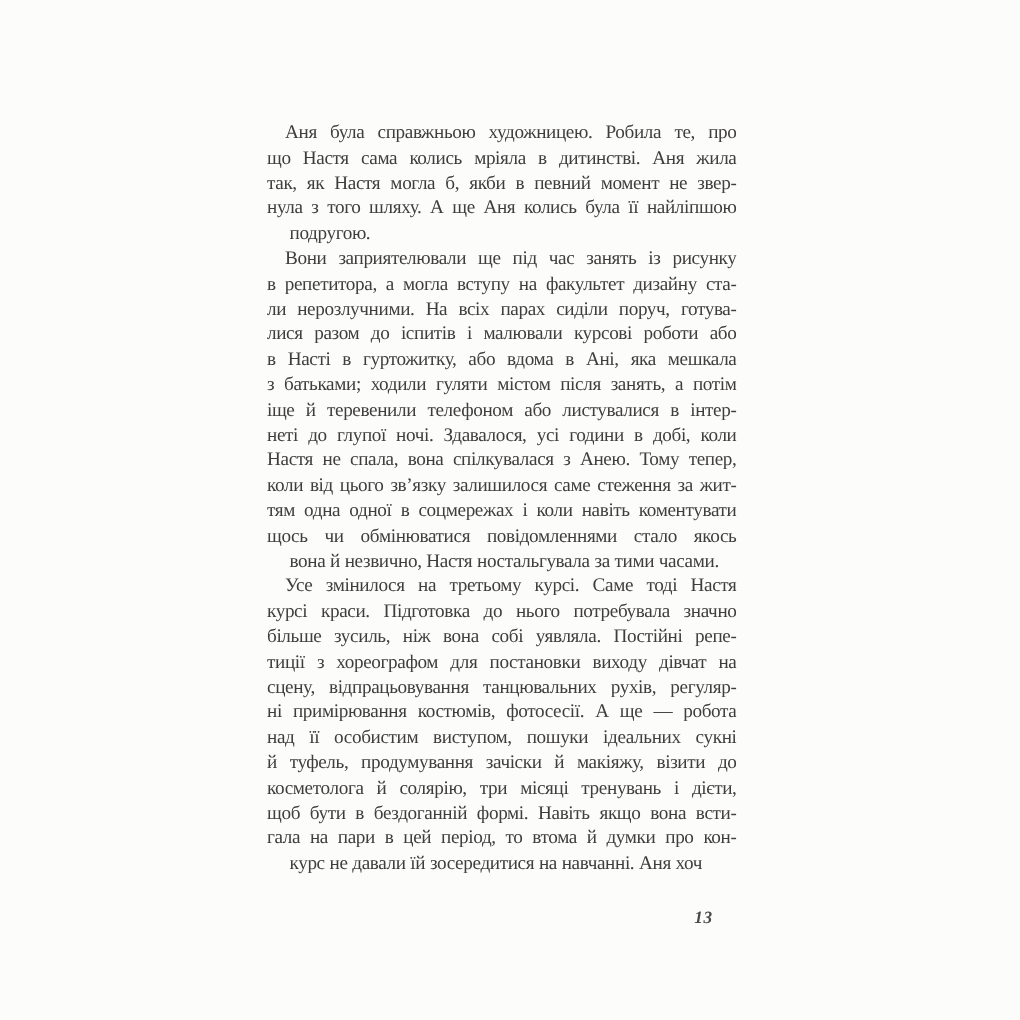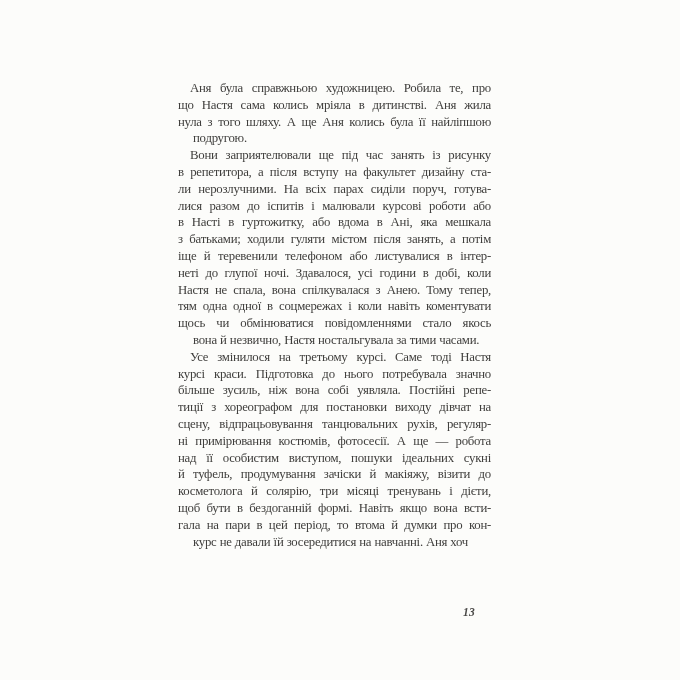--- a/index.html
+++ b/index.html
@@ -63,33 +63,35 @@
   }
 </style>
 </head>
 <body>
 
 <div class="book-page">
   <main class="text-block">
       <div class="paragraph">
         <div class="line first">Аня була справжньою художницею. Робила те, про</div>
         <div class="line">що Настя сама колись мріяла в дитинстві. Аня жила</div>
+        <div class="line">так, як Настя могла б, якби в певний момент не звер-</div>
         <div class="line">нула з того шляху. А ще Аня колись була її найліпшою</div>
         <div class="line last">подругою.</div>
       </div>
       <div class="paragraph">
         <div class="line first">Вони заприятелювали ще під час занять із рисунку</div>
-        <div class="line">в репетитора, а після вступу на факультет дизайну ста-</div>
+        <div class="line">в репетитора, а могла вступу на факультет дизайну ста-</div>
         <div class="line">ли нерозлучними. На всіх парах сиділи поруч, готува-</div>
         <div class="line">лися разом до іспитів і малювали курсові роботи або</div>
         <div class="line">в Насті в гуртожитку, або вдома в Ані, яка мешкала</div>
         <div class="line">з батьками; ходили гуляти містом після занять, а потім</div>
         <div class="line">іще й теревенили телефоном або листувалися в інтер-</div>
         <div class="line">неті до глупої ночі. Здавалося, усі години в добі, коли</div>
         <div class="line">Настя не спала, вона спілкувалася з Анею. Тому тепер,</div>
+        <div class="line">коли від цього зв’язку залишилося саме стеження за жит-</div>
         <div class="line">тям одна одної в соцмережах і коли навіть коментувати</div>
         <div class="line">щось чи обмінюватися повідомленнями стало якось</div>
         <div class="line last">вона й незвично, Настя ностальгувала за тими часами.</div>
       </div>
       <div class="paragraph">
         <div class="line first">Усе змінилося на третьому курсі. Саме тоді Настя</div>
         <div class="line">курсі краси. Підготовка до нього потребувала значно</div>
         <div class="line">більше зусиль, ніж вона собі уявляла. Постійні репе-</div>
         <div class="line">тиції з хореографом для постановки виходу дівчат на</div>
         <div class="line">сцену, відпрацьовування танцювальних рухів, регуляр-</div>

